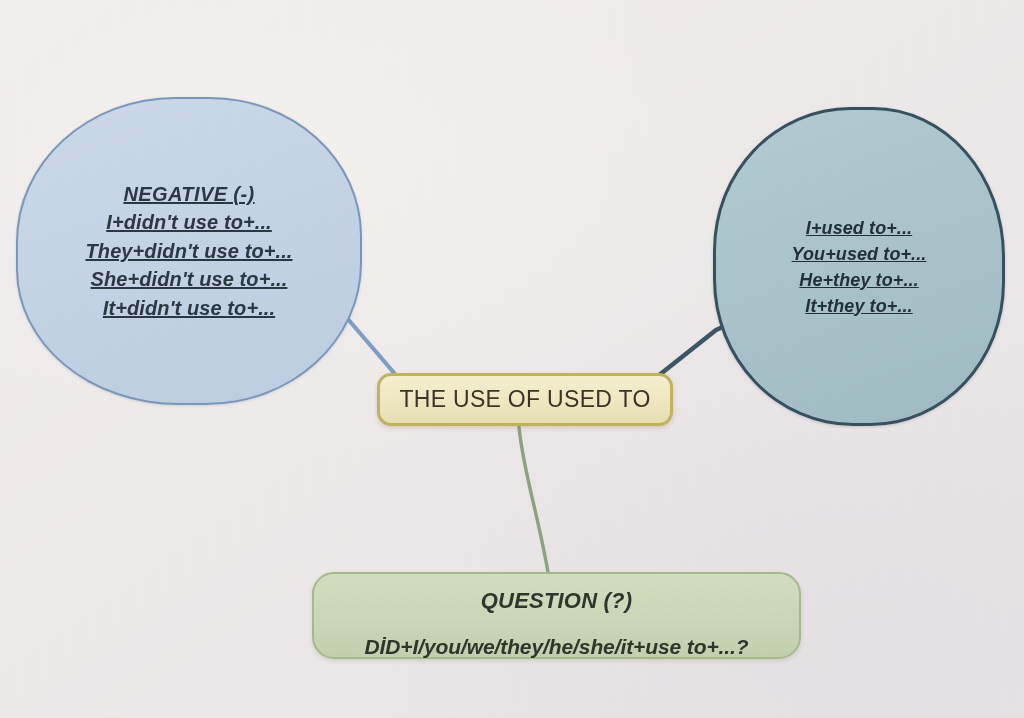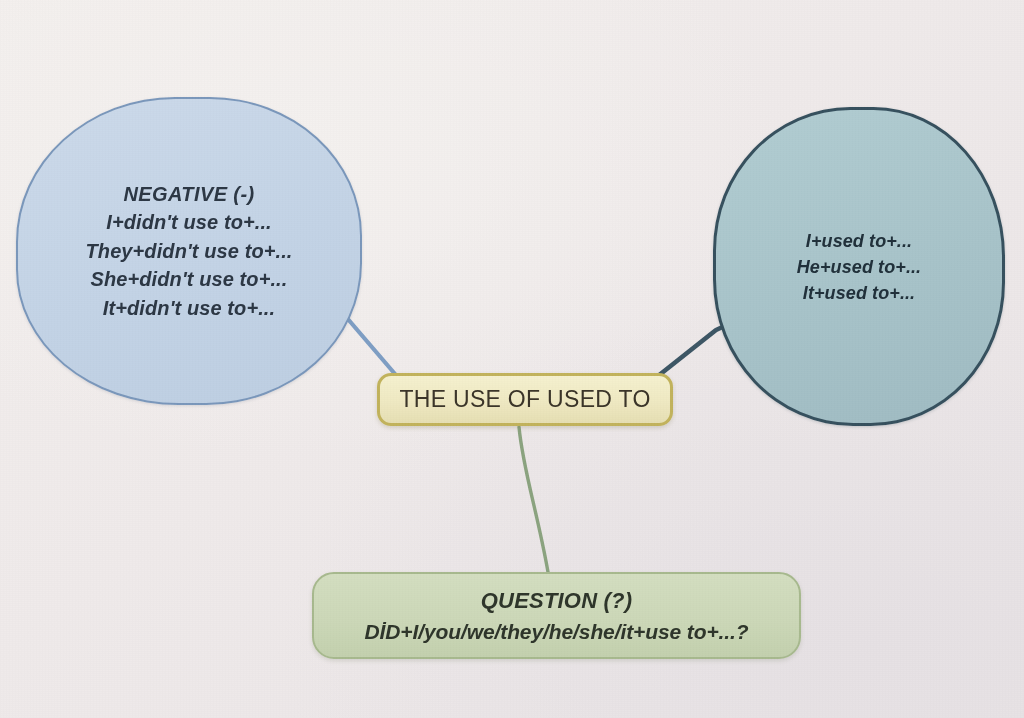--- a/index.html
+++ b/index.html
@@ -44,20 +44,21 @@
     width: 100%;
     padding: 0 10px;
     box-sizing: border-box;
   }
   .bubble .ttl,
   .bubble .ln {
     font-style: italic;
     font-weight: bold;
     letter-spacing: .1px;
     white-space: nowrap;
+    text-decoration: underline;
   }
 
   #bubble-negative {
     left: 16px; top: 97px; width: 346px; height: 308px;
     background: linear-gradient(160deg, #ccdaea 0%, #c3d3e6 55%, #bdcee2 100%);
     border: 2.5px solid #7a97bb;
     border-radius: 46% 44% 45% 47% / 47% 45% 46% 44%;
     box-shadow: 0 1px 3px rgba(90,100,120,.18);
   }
   #bubble-negative .ttl,
@@ -97,20 +98,21 @@
     border: 2.5px solid #a7b98e;
     border-radius: 22px;
     display: flex; align-items: center; justify-content: center;
     box-shadow: 0 2px 4px rgba(100,110,80,.18);
   }
   #node-question .qlines { text-align: center; width: 100%; }
   #node-question .ttl,
   #node-question .ln {
     font-style: italic; font-weight: bold; color: #2e352a;
     white-space: nowrap;
+    margin-top: 15px;
   }
   #node-question .ttl { font-size: 22px; line-height: 31px; letter-spacing: .2px; }
   #node-question .ln  { font-size: 21px; line-height: 31px; letter-spacing: -.1px; }
 </style>
 </head>
 <body>
 
 <div id="canvas">
 
   <svg id="links" width="1024" height="718" viewBox="0 0 1024 718">
@@ -128,22 +130,23 @@
       <div class="ln">I+didn't use to+...</div>
       <div class="ln">They+didn't use to+...</div>
       <div class="ln">She+didn't use to+...</div>
       <div class="ln">It+didn't use to+...</div>
     </div>
   </div>
 
   <div class="node bubble" id="bubble-affirmative">
     <div class="lines">
       <div class="ln">I+used to+...</div>
-      <div class="ln">He+used to+...</div>
-      <div class="ln">It+used to+...</div>
+      <div class="ln">You+used to+...</div>
+      <div class="ln">He+they to+...</div>
+      <div class="ln">It+they to+...</div>
     </div>
   </div>
 
   <div class="node" id="node-center">
     <span class="lbl">THE USE OF USED TO</span>
   </div>
 
   <div class="node" id="node-question">
     <div class="qlines">
       <div class="ttl">QUESTION (?)</div>

